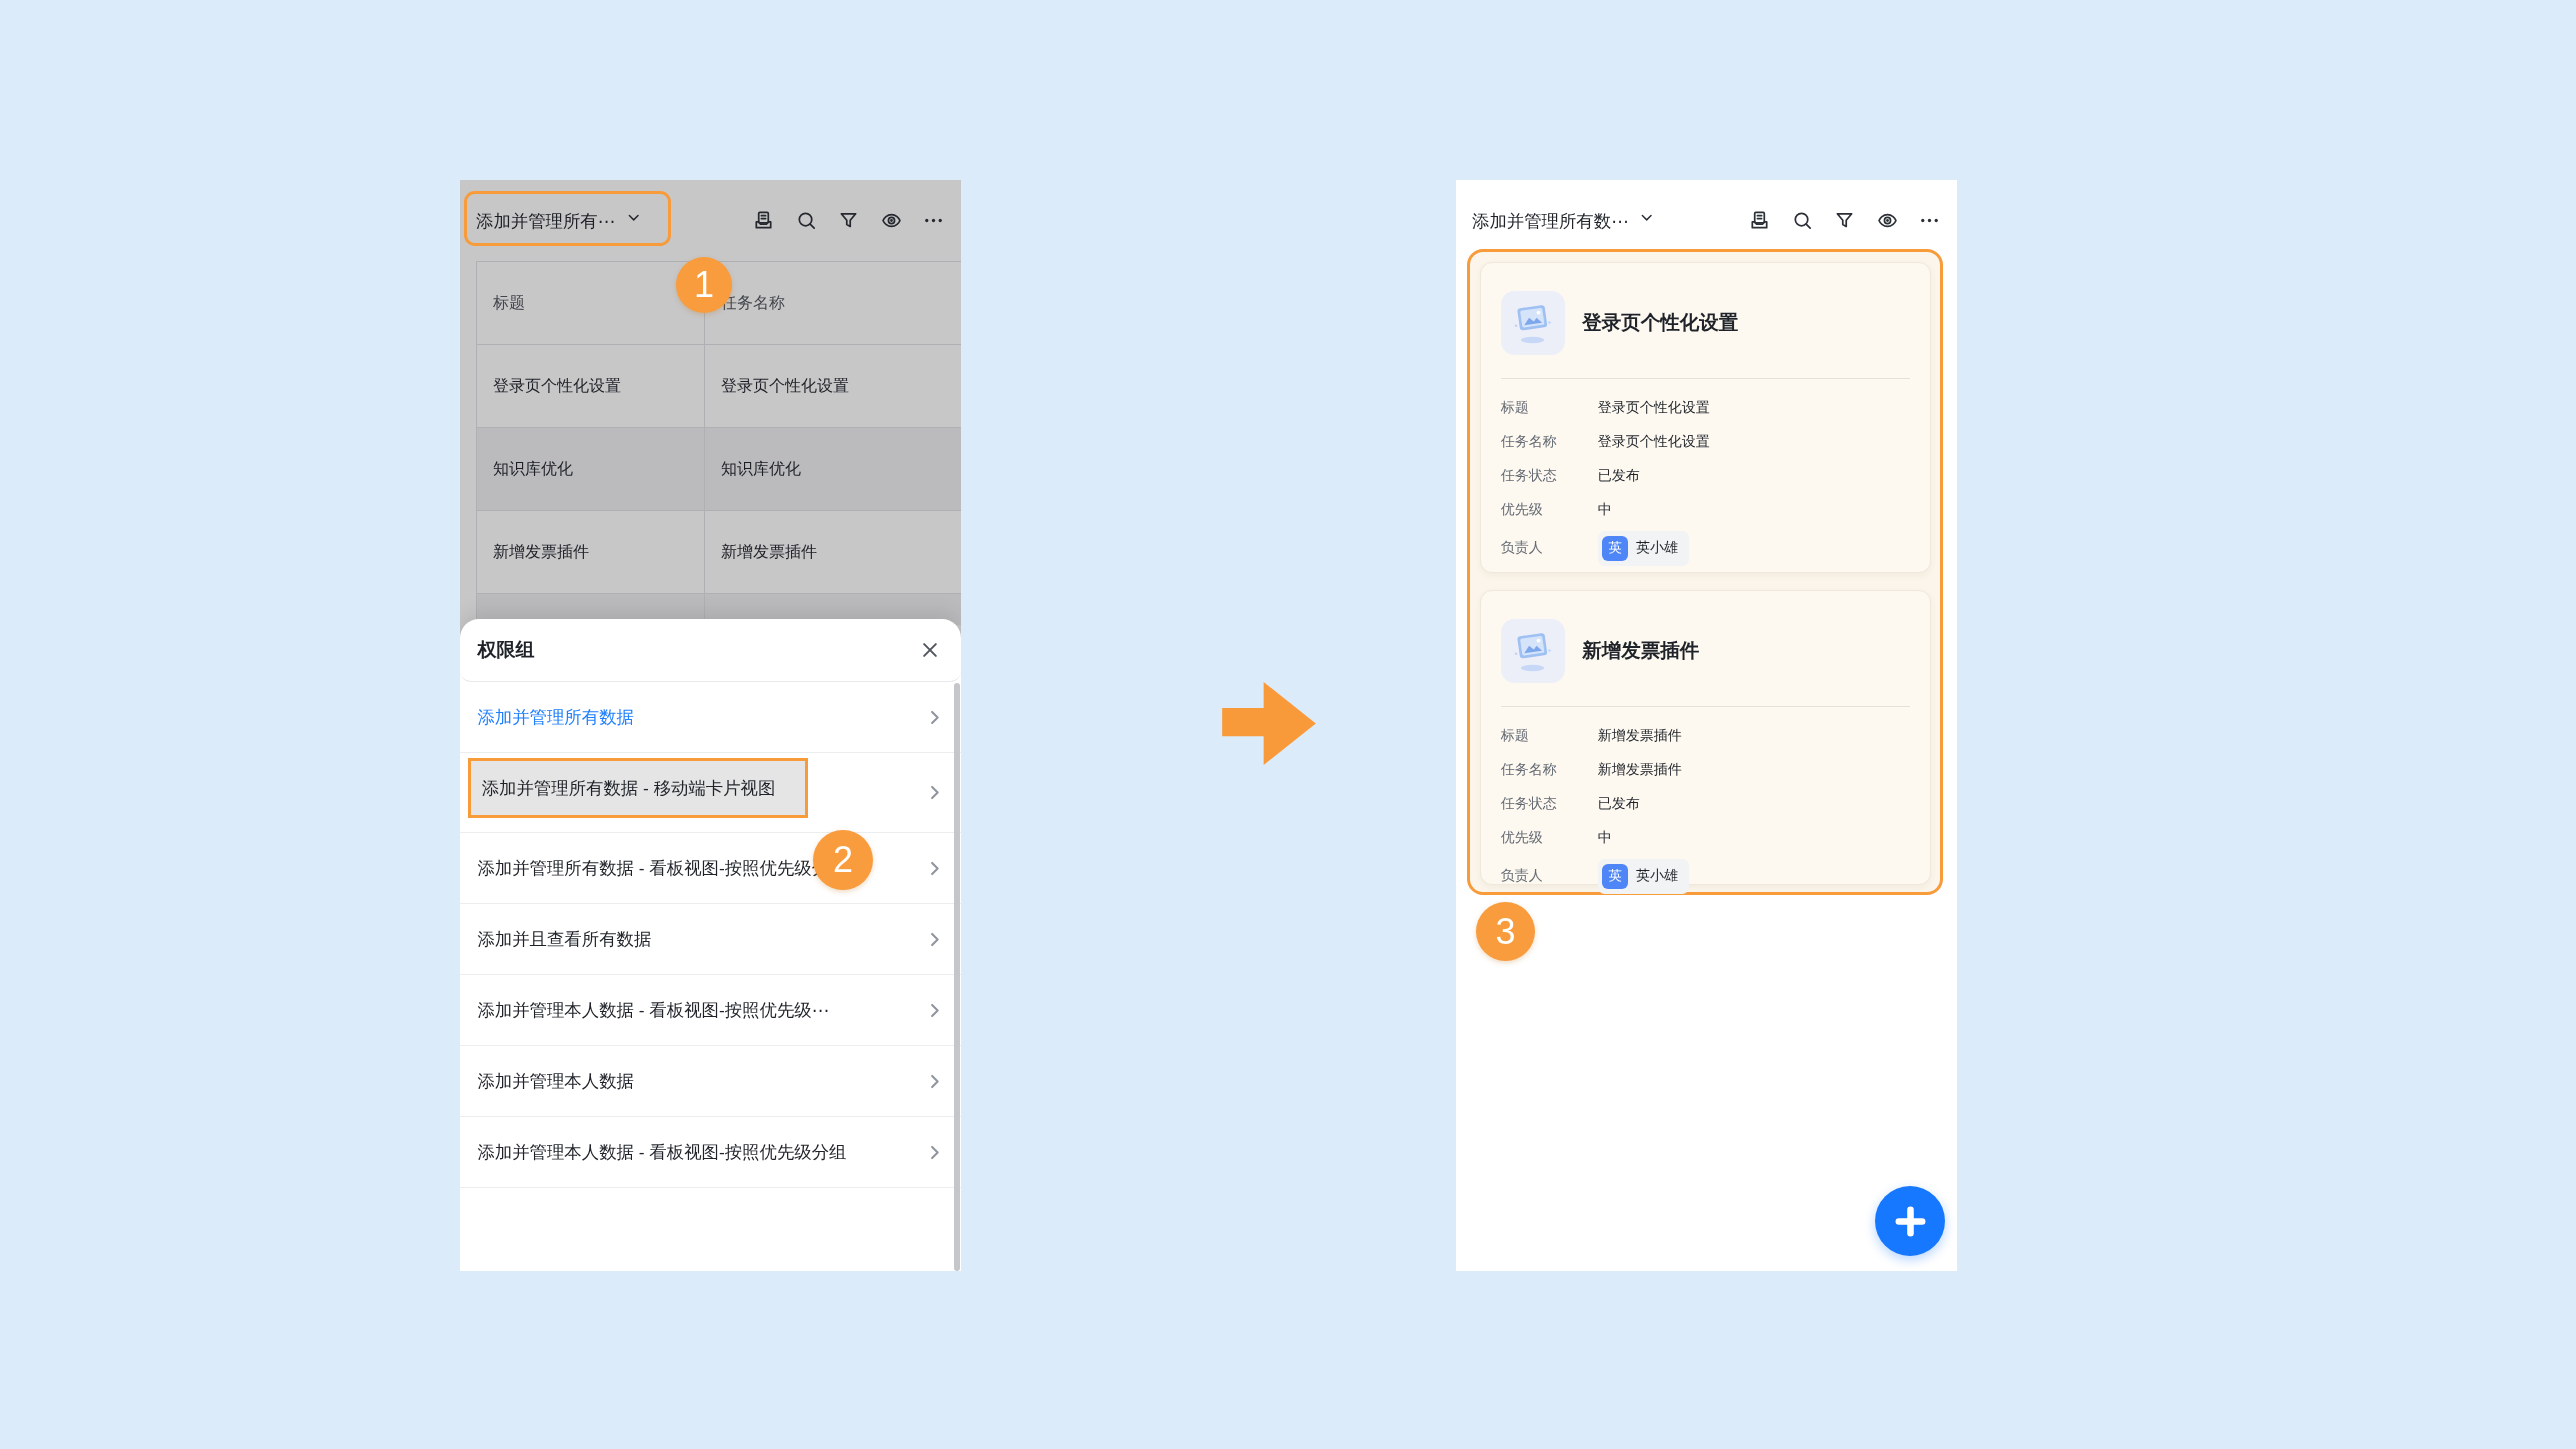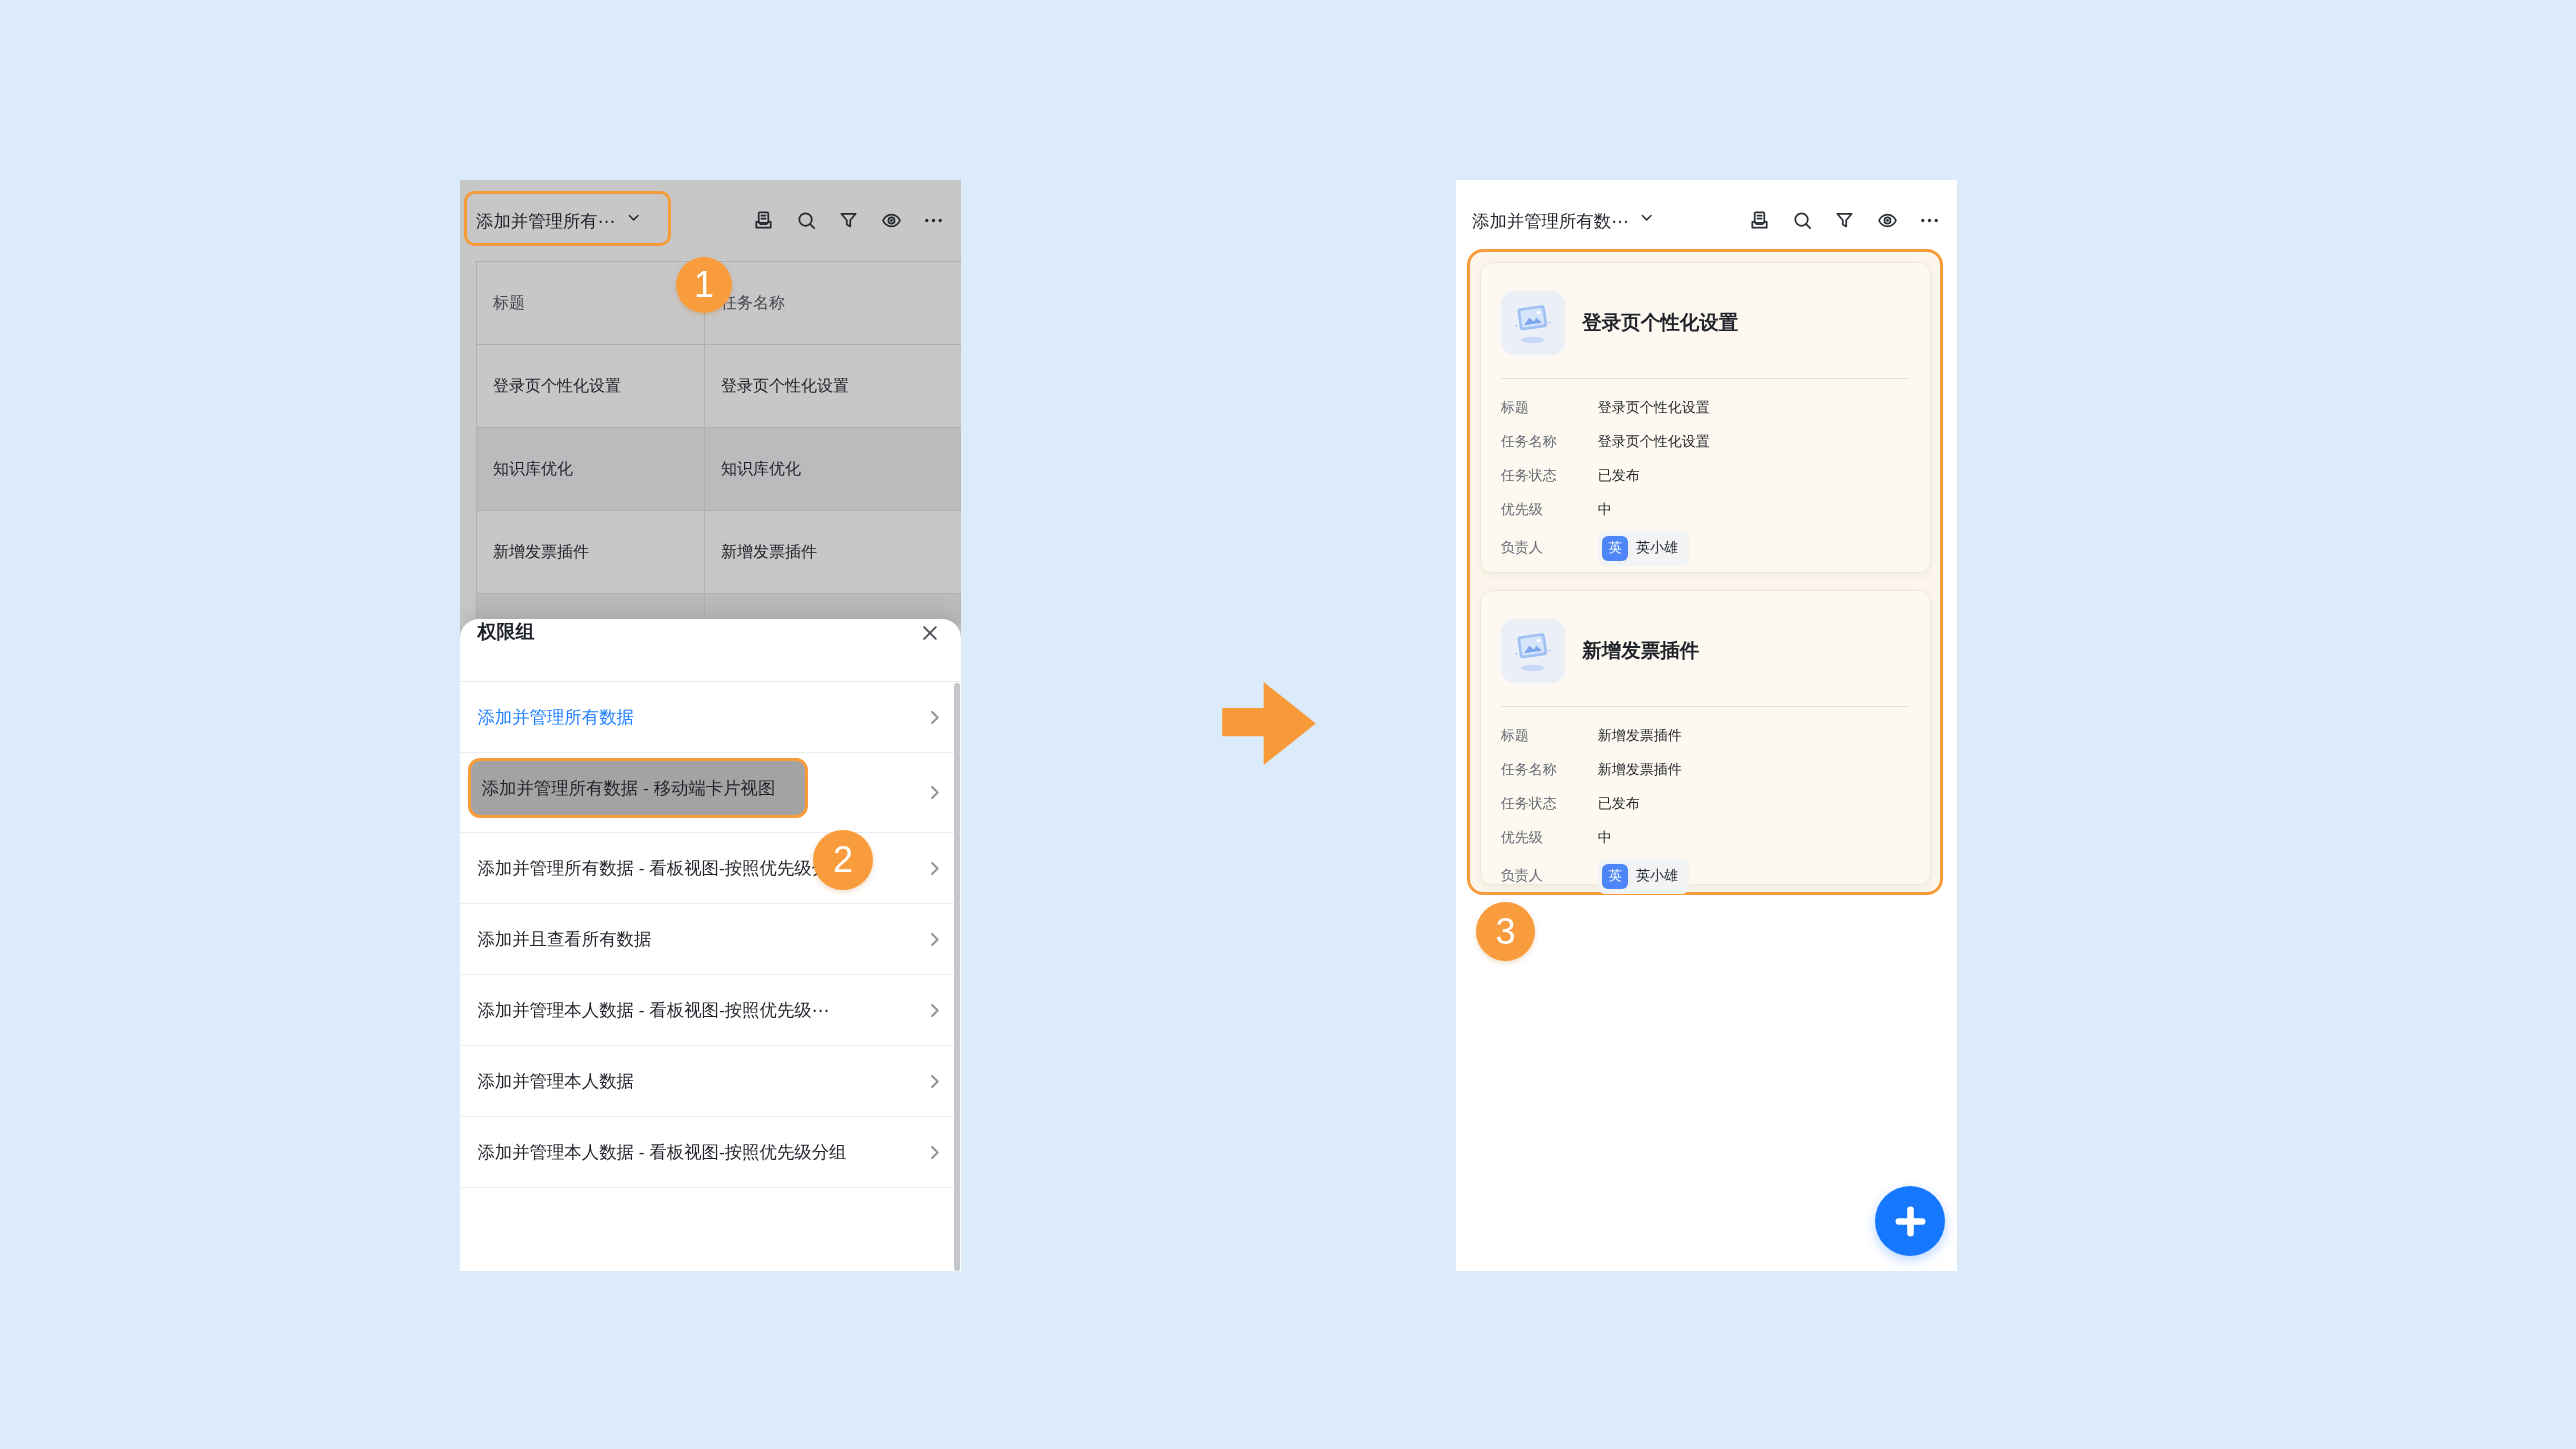--- a/index.html
+++ b/index.html
@@ -26,30 +26,30 @@
   .tcell.c1{width:228px;border-right:0.7px solid #DFE1E4;}
   .tcell.c2{flex:1;}
   .thead .tcell{color:#51565D;}
   .trow.partial{height:31px;border-bottom:none;}
 
   
   .dim{position:absolute;inset:0;background:rgba(20,22,26,0.24);}
 
   
   .sheet{position:absolute;left:0;right:0;top:439px;bottom:0;background:#fff;border-radius:19px 19px 0 0;box-shadow:0 -5.4px 20px rgba(0,0,0,0.10);}
-  .sheet-head{height:62px;display:flex;padding:0 17.4px;border-bottom:0.7px solid #E7E9EB;}
+  .sheet-head{height:62px;display:flex;align-items:center;padding:0 17.4px;border-bottom:0.7px solid #E7E9EB;border-radius:11px;}
   .sheet-title{font-size:19px;font-weight:700;}
   .sheet-close{margin-left:auto;width:27px;height:27px;display:flex;align-items:center;justify-content:center;}
   .sheet-close svg{width:20px;height:20px;stroke:#51565D;stroke-width:2.4;stroke-linecap:round;}
   .sheet-item{position:relative;height:70px;display:flex;align-items:center;padding:0 17.4px;border-bottom:0.7px solid #EBEDEF;text-align:center;}
   .si-label{font-size:17.4px;color:#1F2329;white-space:nowrap;overflow:hidden;max-width:416px;}
   .si-label.blue{color:#1E7FFF;}
   .chev{margin-left:auto;display:flex;align-items:center;}
   .chev svg{width:19px;height:19px;stroke:#8F959E;stroke-width:2.6;fill:none;stroke-linecap:round;stroke-linejoin:round;}
-  .hl-box{position:absolute;left:8px;top:4.7px;height:60px;width:340px;box-sizing:border-box;border:3.4px solid #F79B3B;border-radius:12px;background:#a3a3a3;display:flex;align-items:center;padding:0 10.7px;}
+  .hl-box{position:absolute;left:8px;top:4.7px;height:60px;width:340px;box-sizing:border-box;border:3.4px solid #F79B3B;border-radius:0;background:#e5e5e5;display:flex;align-items:center;padding:0 10.7px;}
   .hl-box .si-label{max-width:309px;}
   .scrollbar{position:absolute;right:1.3px;top:64px;bottom:0;width:6px;border-radius:3.4px;background:#C4C6C9;}
 
   
   .hl-region{position:absolute;left:11.4px;top:69px;width:476px;height:646px;box-sizing:border-box;border:3.4px solid #F79B3B;border-radius:16px;background:#FBF5EB;padding:10px 9.4px;}
   .card{position:relative;width:451px;box-sizing:border-box;background:#FDF9F1;border:1.3px solid #EFE8DB;border-radius:12px;box-shadow:0 2.7px 6.7px rgba(120,90,40,0.06);padding:0 20px;}
   .card.c1{height:311px;margin-bottom:17px;}
   .card.c2{height:295px;}
   .card-head{display:flex;align-items:center;gap:17.4px;padding-top:19px;height:81px;}
   .card-icon{width:64px;height:64px;border-radius:13.4px;background:#EDEFF8;display:flex;align-items:center;justify-content:center;flex:none;}

